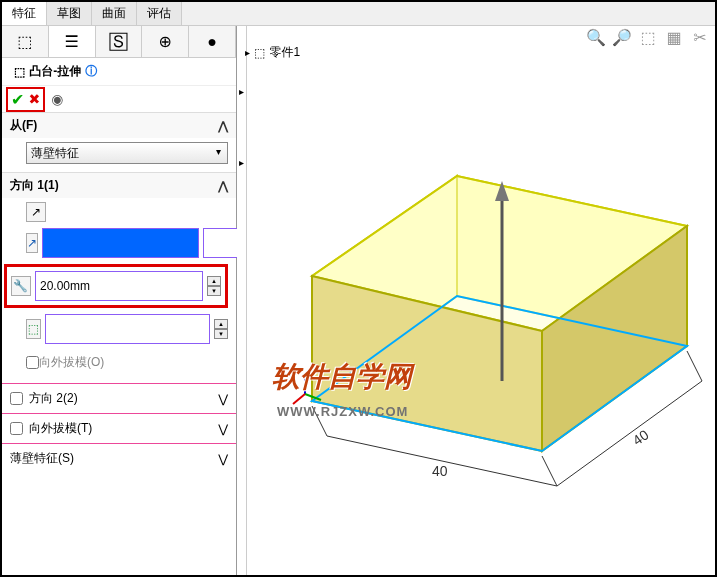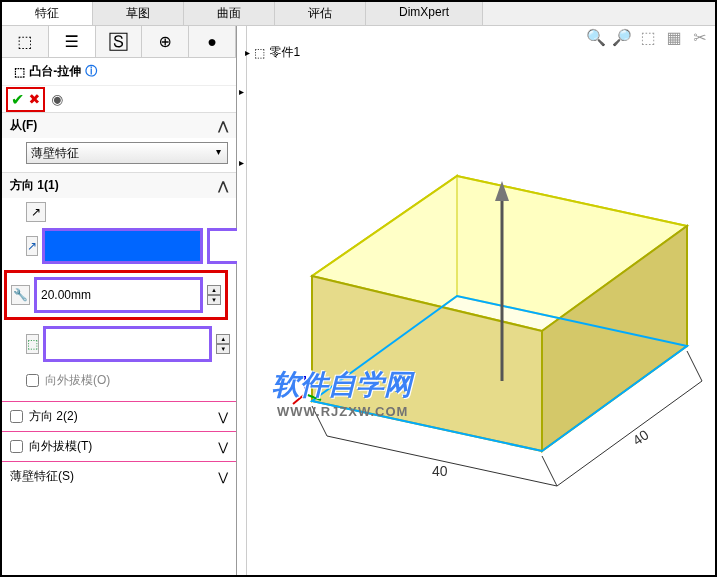--- a/index.html
+++ b/index.html
@@ -1,19 +1,19 @@
 <!DOCTYPE html>
 <html><head>
 <meta charset="utf-8">
 <style>
 * { box-sizing: border-box; margin: 0; padding: 0; font-family: "Microsoft YaHei", sans-serif; }
 body { width: 717px; height: 577px; background: #fff; overflow: hidden; position: relative; border: 2px solid #000; }
 
 .top-tabs { display: flex; height: 24px; background: #f0f0f0; border-bottom: 1px solid #ccc; }
-.top-tab { padding: 3px 33px; font-size: 12px; border-right: 1px solid #ccc; cursor: pointer; background: #e8e8e8; text-align: center; }
+.top-tab { padding: 3px 10px; font-size: 12px; border-right: 1px solid #ccc; cursor: pointer; background: #e8e8e8; text-align: center; }
 .top-tab.active { background: #fff; }
 
 .main { display: flex; height: calc(100% - 24px); }
 
 .left-panel { width: 235px; background: #fff; border-right: 1px solid #999; display: flex; flex-direction: column; }
 
 .panel-tabs { display: flex; height: 32px; border-bottom: 1px solid #ccc; }
 .panel-tab { flex: 1; display: flex; align-items: center; justify-content: center; border-right: 1px solid #ccc; cursor: pointer; background: #f5f5f5; }
 .panel-tab.active { background: #fff; }
 
@@ -32,60 +32,59 @@
 .section-header .chev { margin-left: auto; font-size: 12px; color: #333; }
 .section-body { padding: 4px 8px 8px 24px; }
 
 .dropdown { width: 100%; height: 22px; border: 1px solid #888; background: linear-gradient(#fff,#e8e8e8); font-size: 12px; padding: 2px 4px; position: relative; }
 .dropdown::after { content: "▾"; position: absolute; right: 6px; top: 3px; font-size: 10px; }
 
 .dir-row { display: flex; align-items: center; gap: 4px; margin-bottom: 6px; }
 .dir-icon { width: 20px; height: 20px; border: 1px solid #aaa; display: flex; align-items: center; justify-content: center; font-size: 12px; background: #f5f5f5; cursor: pointer; }
 
 .spin-row { display: flex; align-items: center; gap: 4px; margin-bottom: 6px; }
-.spin-input { flex: 1; height: 36px; border: 3px solid #8b5cf6; padding: 2px 4px; font-size: 12px; background: #fff; }
+.spin-input { flex: 1; height: 30px; border: 1px solid #8b5cf6; padding: 2px 4px; font-size: 12px; background: #fff; }
 .spin-btns { display: flex; flex-direction: column; }
 .spin-btn { width: 14px; height: 10px; border: 1px solid #888; background: #eee; font-size: 7px; line-height: 7px; text-align: center; cursor: pointer; }
 
 .red-box { border: 3px solid #d00; padding: 4px; margin: 2px 0 6px -22px; }
 
-.checkbox-row { display: flex; align-items: center; gap: 6px; font-size: 12px; padding: 4px 0; color: #888; }
+.checkbox-row { display: flex; align-items: center; font-size: 12px; padding: 4px 0; color: #888; }
 .checkbox-row input { cursor: pointer; }
 
 .collapsed-row { display: flex; align-items: center; padding: 6px 8px; font-size: 12px; border-top: 1px solid #ec4899; cursor: pointer; }
 .collapsed-row .chev { margin-left: auto; }
 .collapsed-row input { margin-right: 6px; }
 
 .viewport { flex: 1; position: relative; background: #fff; }
 
 .toolbar-right { position: absolute; top: 0; right: 4px; display: flex; gap: 4px; }
 .tool-ico { width: 22px; height: 22px; display: flex; align-items: center; justify-content: center; color: #999; font-size: 16px; cursor: pointer; }
 
 .breadcrumb { position: absolute; top: 18px; left: 8px; font-size: 12px; display: flex; align-items: center; gap: 4px; }
 .breadcrumb .arrow { font-size: 10px; cursor: pointer; }
 
 .box3d { position: absolute; top: 120px; left: 50px; }
 
-.watermark { position: absolute; top: 340px; left: 35px; font-size: 28px; font-weight: bold; font-style: italic; color: #3b82f6; text-shadow: 1px 1px 0 #fff, -1px -1px 0 #fff; }
+.watermark { position: absolute; top: 332px; left: 35px; font-size: 28px; font-weight: bold; font-style: italic; color: #c2410c; text-shadow: 1px 1px 0 #fff, -1px -1px 0 #fff; }
 .watermark-url { position: absolute; top: 378px; left: 40px; font-size: 13px; font-weight: bold; color: #737373; letter-spacing: 1px; }
 
 .vsplit { position: absolute; left: 0; top: 0; bottom: 0; width: 10px; background: #fff; border-right: 1px solid #ccc; display: flex; flex-direction: column; align-items: center; padding-top: 60px; gap: 60px; }
 .vsplit span { font-size: 10px; cursor: pointer; }
 
 svg.cube { width: 420px; height: 380px; }
 </style>
 </head>
 <body>
 
 <div class="top-tabs">
   <div class="top-tab active">特征</div>
   <div class="top-tab">草图</div>
   <div class="top-tab">曲面</div>
   <div class="top-tab">评估</div>
-  <div class="top-tab">DimXpert</div>
 </div>
 
 <div class="main">
   <div class="left-panel">
     <div class="panel-tabs">
       <div class="panel-tab">
           <span>⬚</span>
         </div>
       <div class="panel-tab active">
           <span>☰</span>

